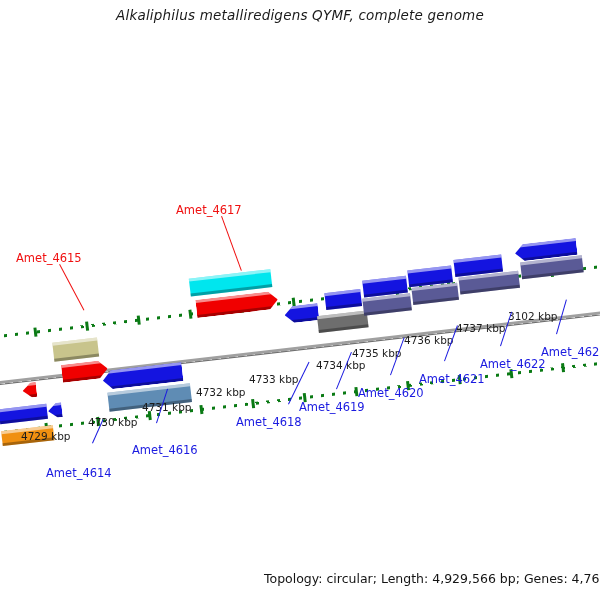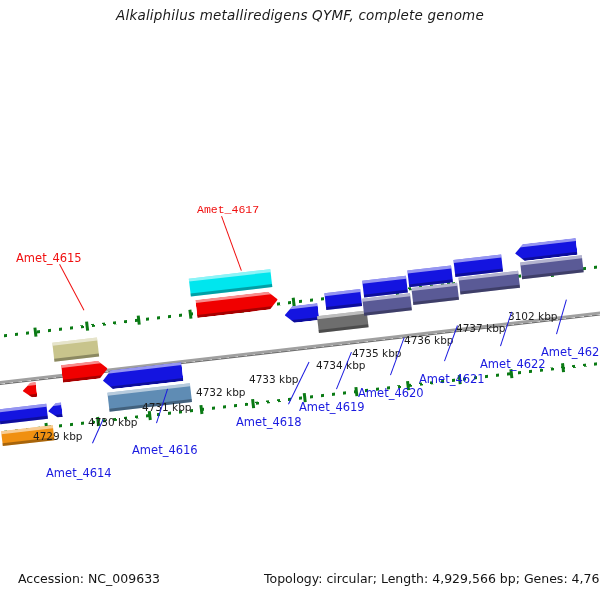--- a/index.html
+++ b/index.html
@@ -220,50 +220,49 @@
         <div class="gene" style="left: 523px; top: 288px; width: 62px; height: 17px;">
           <div class="body plain" style="background: rgb(90, 90, 150);">
             <div class="top"></div>
             <div class="bot"></div>
           </div>
         </div>
       </div>
   </div>
 
   <div id="annots">
-      <div class="kbp" style="left: 33px; top: 430px; text-align: center;">4729 kbp</div>
+      <div class="kbp" style="left: 21px; top: 430px; text-align: center;">4729 kbp</div>
       <div class="kbp" style="left: 88px; top: 416px;">4730 kbp</div>
       <div class="kbp" style="left: 142px; top: 401px;">4731 kbp</div>
       <div class="kbp" style="left: 196px; top: 386px;">4732 kbp</div>
       <div class="kbp" style="left: 249px; top: 373px;">4733 kbp</div>
       <div class="kbp" style="left: 316px; top: 359px;">4734 kbp</div>
       <div class="kbp" style="left: 352px; top: 347px;">4735 kbp</div>
       <div class="kbp" style="left: 404px; top: 334px;">4736 kbp</div>
       <div class="kbp" style="left: 456px; top: 322px;">4737 kbp</div>
       <div class="kbp" style="left: 508px; top: 310px;">3102 kbp</div>
       <div class="glabel blue" style="left: 46px; top: 466px;">Amet_4614</div>
       <div class="leader" style="left: 92px; top: 443px; width: 26px; transform: rotate(-66deg);"></div>
       <div class="glabel red" style="left: 16px; top: 251px;">Amet_4615</div>
       <div class="leader red" style="left: 60px; top: 264px; width: 52px; transform: rotate(62deg);"></div>
       <div class="glabel blue" style="left: 132px; top: 443px;">Amet_4616</div>
       <div class="leader" style="left: 156px; top: 423px; width: 36px; transform: rotate(-72deg);"></div>
-      <div class="glabel red" style="left: 197px; top: 203px; font-family: Liberation Mono, monospace;">Amet_4617</div>
+      <div class="glabel red" style="left: 176px; top: 203px;">Amet_4617</div>
       <div class="leader red" style="left: 222px; top: 216px; width: 58px; transform: rotate(70deg);"></div>
       <div class="glabel blue" style="left: 236px; top: 415px;">Amet_4618</div>
       <div class="leader" style="left: 288px; top: 404px; width: 47px; transform: rotate(-64deg);"></div>
       <div class="glabel blue" style="left: 299px; top: 400px;">Amet_4619</div>
       <div class="leader" style="left: 336px; top: 389px; width: 40px; transform: rotate(-68deg);"></div>
       <div class="glabel blue" style="left: 358px; top: 386px;">Amet_4620</div>
       <div class="leader" style="left: 390px; top: 375px; width: 40px; transform: rotate(-70deg);"></div>
       <div class="glabel blue" style="left: 419px; top: 372px;">Amet_4621</div>
       <div class="leader" style="left: 444px; top: 361px; width: 38px; transform: rotate(-70deg);"></div>
       <div class="glabel blue" style="left: 480px; top: 357px;">Amet_4622</div>
       <div class="leader" style="left: 500px; top: 346px; width: 36px; transform: rotate(-72deg);"></div>
       <div class="glabel blue" style="left: 541px; top: 345px;">Amet_4623</div>
       <div class="leader" style="left: 556px; top: 334px; width: 36px; transform: rotate(-74deg);"></div>
     </div>
 
   <div id="footer">
-    <span class="acc">Accession: NC_009633</span>
     <span class="topo">Topology: circular; Length: 4,929,566 bp; Genes: 4,763</span>
   </div>
 
 </div>
 
 </body></html>

